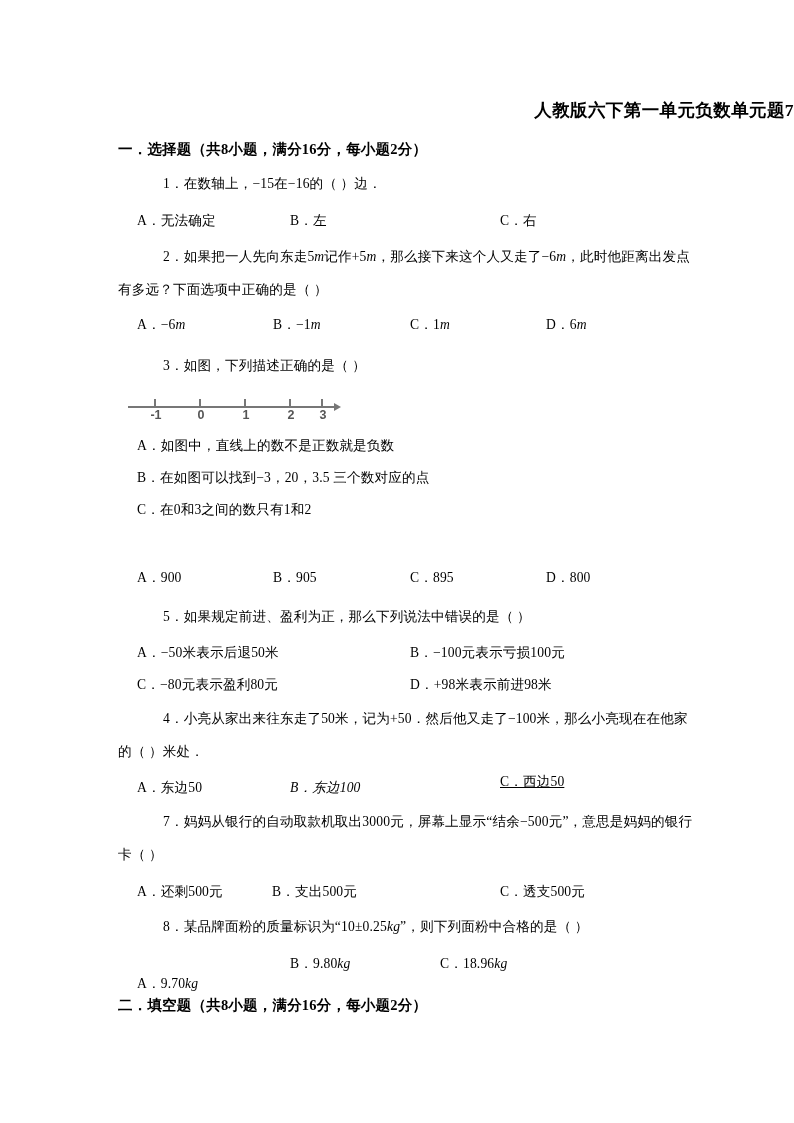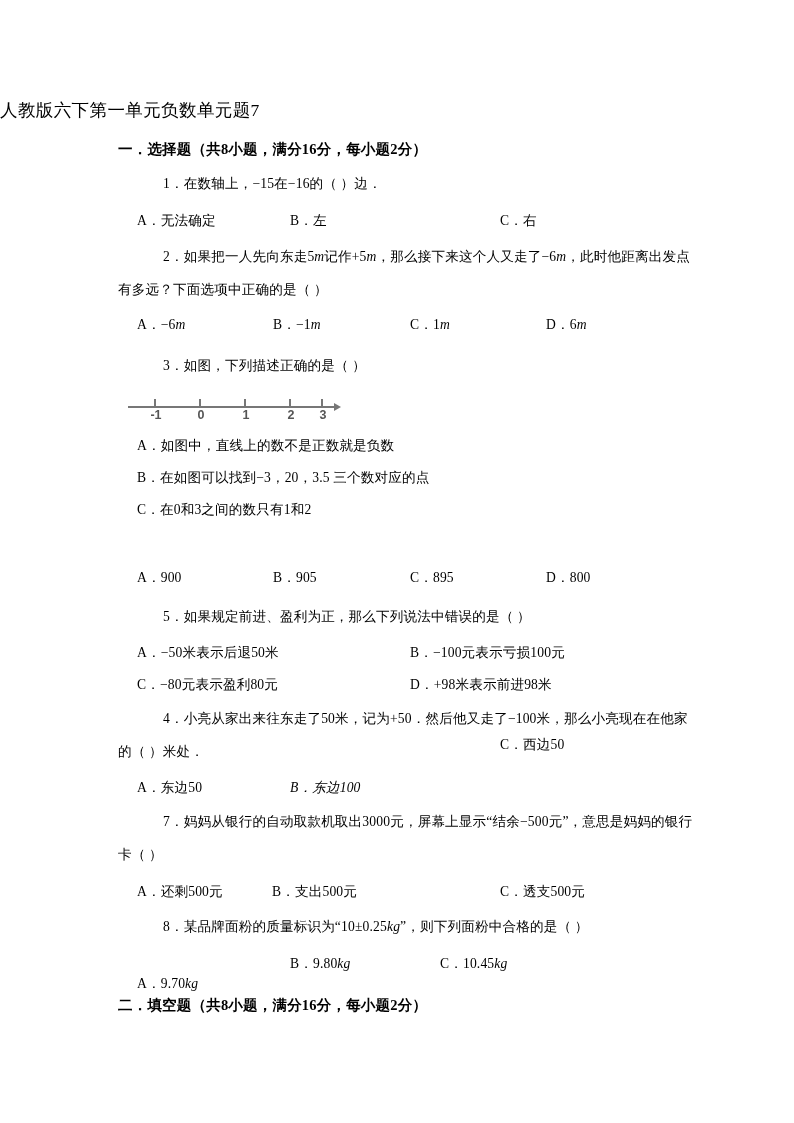--- a/index.html
+++ b/index.html
@@ -23,23 +23,23 @@
     height: 1123px;
     box-sizing: border-box;
     padding: 0;
   }
 
   .doc-title {
     position: absolute;
     left: 0;
     top: 98px;
     width: 794px;
-    text-align: left;
+    text-align: right;
     font-size: 17.5px;
-    font-weight: normal;
+    font-weight: bold;
     letter-spacing: 0.4px;
   }
 
   .section-head {
     position: absolute;
     left: 118px;
     font-size: 14.5px;
     font-weight: bold;
     letter-spacing: 0.2px;
     white-space: nowrap;
@@ -166,28 +166,28 @@
   <div class="q-stem" style="top:608px;">5．如果规定前进、盈利为正，那么下列说法中错误的是（    ）</div>
   <div class="opt" style="left:137px; top:644px;">A．−50米表示后退50米</div>
   <div class="opt" style="left:410px; top:644px;">B．−100元表示亏损100元</div>
   <div class="opt" style="left:137px; top:676px;">C．−80元表示盈利80元</div>
   <div class="opt" style="left:410px; top:676px;">D．+98米表示前进98米</div>
 
   <div class="q-stem" style="top:710px;">4．小亮从家出来往东走了50米，记为+50．然后他又走了−100米，那么小亮现在在他家</div>
   <div class="q-cont" style="top:743px;">的（    ）米处．</div>
   <div class="opt" style="left:137px; top:779px;">A．东边50</div>
   <div class="opt" style="left:290px; top:779px;font-style:italic;">B．东边100</div>
-  <div class="opt" style="left:500px; top:736px;">C．西边50</div>
+  <div class="opt" style="left:500px; top:773px;text-decoration:underline;">C．西边50</div>
 
   <div class="q-stem" style="top:813px;">7．妈妈从银行的自动取款机取出3000元，屏幕上显示“结余−500元”，意思是妈妈的银行</div>
   <div class="q-cont" style="top:846px;">卡（    ）</div>
   <div class="opt" style="left:137px; top:883px;">A．还剩500元</div>
   <div class="opt" style="left:272px; top:883px;">B．支出500元</div>
   <div class="opt" style="left:500px; top:883px;">C．透支500元</div>
 
   <div class="q-stem" style="top:918px;"><span>8．某品牌面粉的质量标识为“10±0.25</span><span class="mi">kg</span><span>”，则下列面粉中合格的是（    ）</span></div>
   <div class="opt" style="left:137px; top:955px;margin-top:20px;"><span>A．9.70</span><span class="mi">kg</span></div>
   <div class="opt" style="left:290px; top:955px;"><span>B．9.80</span><span class="mi">kg</span></div>
-  <div class="opt" style="left:440px; top:955px;"><span>C．10.45</span><span class="mi">kg</span></div>
+  <div class="opt" style="left:440px; top:955px;"><span>C．18.96</span><span class="mi">kg</span></div>
 
   <div class="section-head" style="top:996px;">二．填空题（共8小题，满分16分，每小题2分）</div>
 
 </div>
 
 </body></html>

